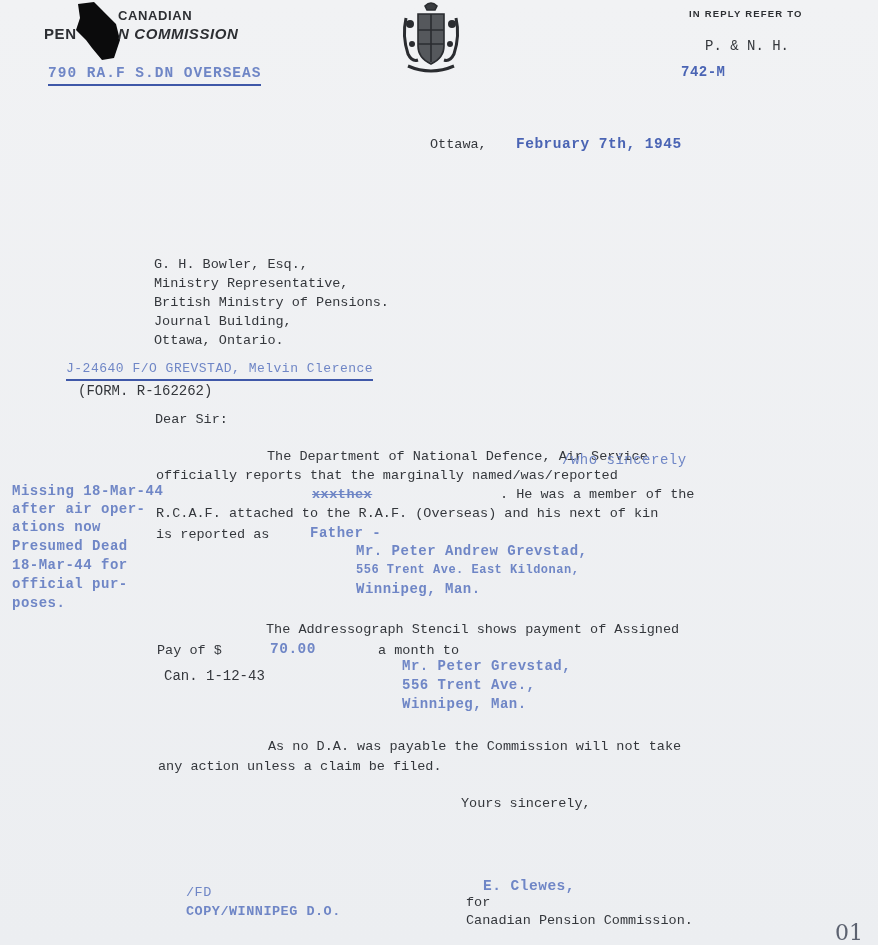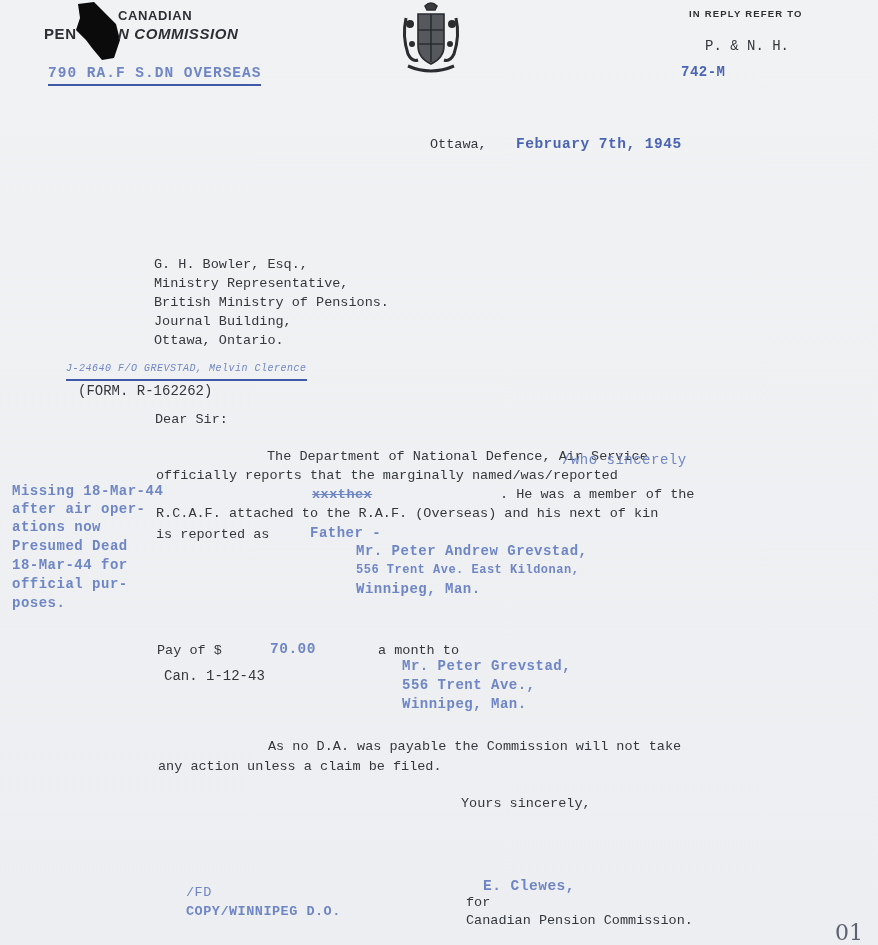--- a/index.html
+++ b/index.html
@@ -58,21 +58,21 @@
 
   <div class="abs type" style="left:430px; top:135px;">Ottawa,</div>
   <div class="abs type blue" style="left:516px; top:135px; font-size:14.5px;">February 7th, 1945</div>
 
   <div class="abs type" style="left:154px; top:255px;">G. H. Bowler, Esq.,</div>
   <div class="abs type" style="left:154px; top:274px;">Ministry Representative,</div>
   <div class="abs type" style="left:154px; top:293px;">British Ministry of Pensions.</div>
   <div class="abs type" style="left:154px; top:312px;">Journal Building,</div>
   <div class="abs type" style="left:154px; top:331px;">Ottawa, Ontario.</div>
 
-  <div class="abs type blue-faint underline-blue" style="left:66px; top:359px; font-size:10px; font-weight:normal;font-style:italic;">J-24640 F/O GREVSTAD, Melvin Clerence</div>
+  <div class="abs type blue-faint underline-blue" style="left:66px; top:359px; font-size:13px; font-weight:normal;">J-24640 F/O GREVSTAD, Melvin Clerence</div>
   <div class="abs type" style="left:78px; top:382px; font-size:14px;">(FORM. R-162262)</div>
 
   <div class="abs type" style="left:155px; top:410px;">Dear Sir:</div>
 
   <div class="abs type" style="left:267px; top:447px;">The Department of National Defence, Air Service</div>
   <div class="abs type blue-faint" style="left:562px; top:451px; font-size:14px; font-weight:normal;">/who sincerely</div>
   <div class="abs type" style="left:156px; top:466px;">officially reports that the marginally named/was/reported</div>
   <div class="abs type blue-faint" style="left:312px; top:485px; font-weight:bold; text-decoration:line-through;">xxxthex</div>
   <div class="abs type" style="left:500px; top:485px;">. He was a member of the</div>
   <div class="abs type" style="left:156px; top:504px;">R.C.A.F. attached to the R.A.F. (Overseas) and his next of kin</div>
@@ -83,20 +83,21 @@
   <div class="abs type blue-faint" style="left:356px; top:580px; font-size:14px;">Winnipeg, Man.</div>
 
   <div class="abs type blue-faint" style="left:12px; top:482px; font-size:14px;">Missing 18-Mar-44</div>
   <div class="abs type blue-faint" style="left:12px; top:500px; font-size:14px;">after air oper-</div>
   <div class="abs type blue-faint" style="left:12px; top:518px; font-size:14px;">ations now</div>
   <div class="abs type blue-faint" style="left:12px; top:537px; font-size:14px;">Presumed Dead</div>
   <div class="abs type blue-faint" style="left:12px; top:556px; font-size:14px;">18-Mar-44 for</div>
   <div class="abs type blue-faint" style="left:12px; top:575px; font-size:14px;">official pur-</div>
   <div class="abs type blue-faint" style="left:12px; top:594px; font-size:14px;">poses.</div>
 
+  <div class="abs type" style="left:266px; top:620px;">The Addressograph Stencil shows payment of Assigned</div>
   <div class="abs type" style="left:157px; top:641px;">Pay of $</div>
   <div class="abs type blue-faint" style="left:270px; top:640px; font-size:14.5px;">70.00</div>
   <div class="abs type" style="left:378px; top:641px;">a month to</div>
   <div class="abs type" style="left:164px; top:667px; font-size:14px;">Can. 1-12-43</div>
   <div class="abs type blue-faint" style="left:402px; top:657px; font-size:14px;">Mr. Peter Grevstad,</div>
   <div class="abs type blue-faint" style="left:402px; top:676px; font-size:14px;">556 Trent Ave.,</div>
   <div class="abs type blue-faint" style="left:402px; top:695px; font-size:14px;">Winnipeg, Man.</div>
 
   <div class="abs type" style="left:268px; top:737px;">As no D.A. was payable the Commission will not take</div>
   <div class="abs type" style="left:158px; top:757px;">any action unless a claim be filed.</div>

